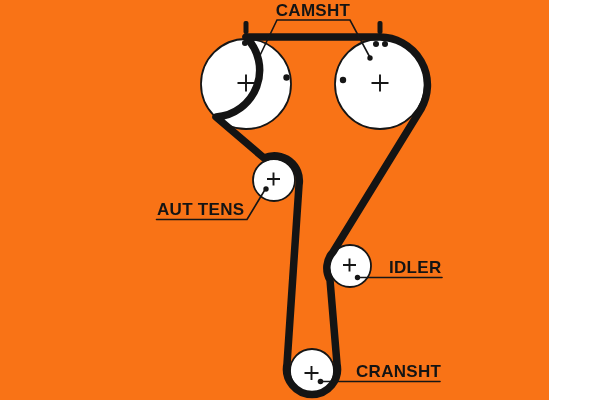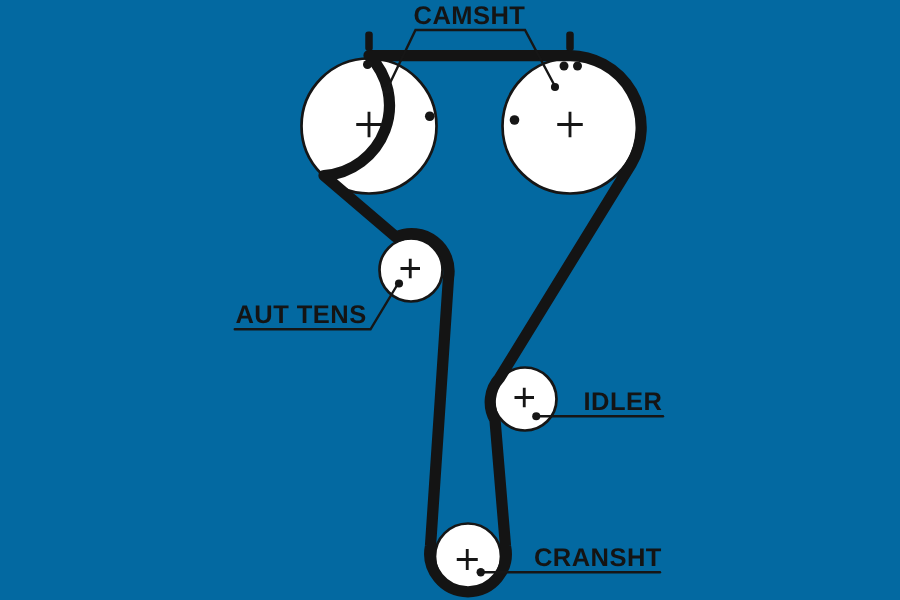--- a/index.html
+++ b/index.html
@@ -2,23 +2,23 @@
 <html><head>
 <meta charset="utf-8">
 <style>
   html, body {
     margin: 0;
     padding: 0;
     background: #ffffff;
   }
   #stage {
     position: relative;
-    width: 600px;
+    width: 549px;
     height: 400px;
-    background: #0369a1;
+    background: #f97316;
     overflow: hidden;
     font-family: "Liberation Sans", sans-serif;
   }
   svg { display: block; }
   .pulley {
     fill: #ffffff;
     stroke: #161616;
     stroke-width: 1.8;
   }
   .belt {

